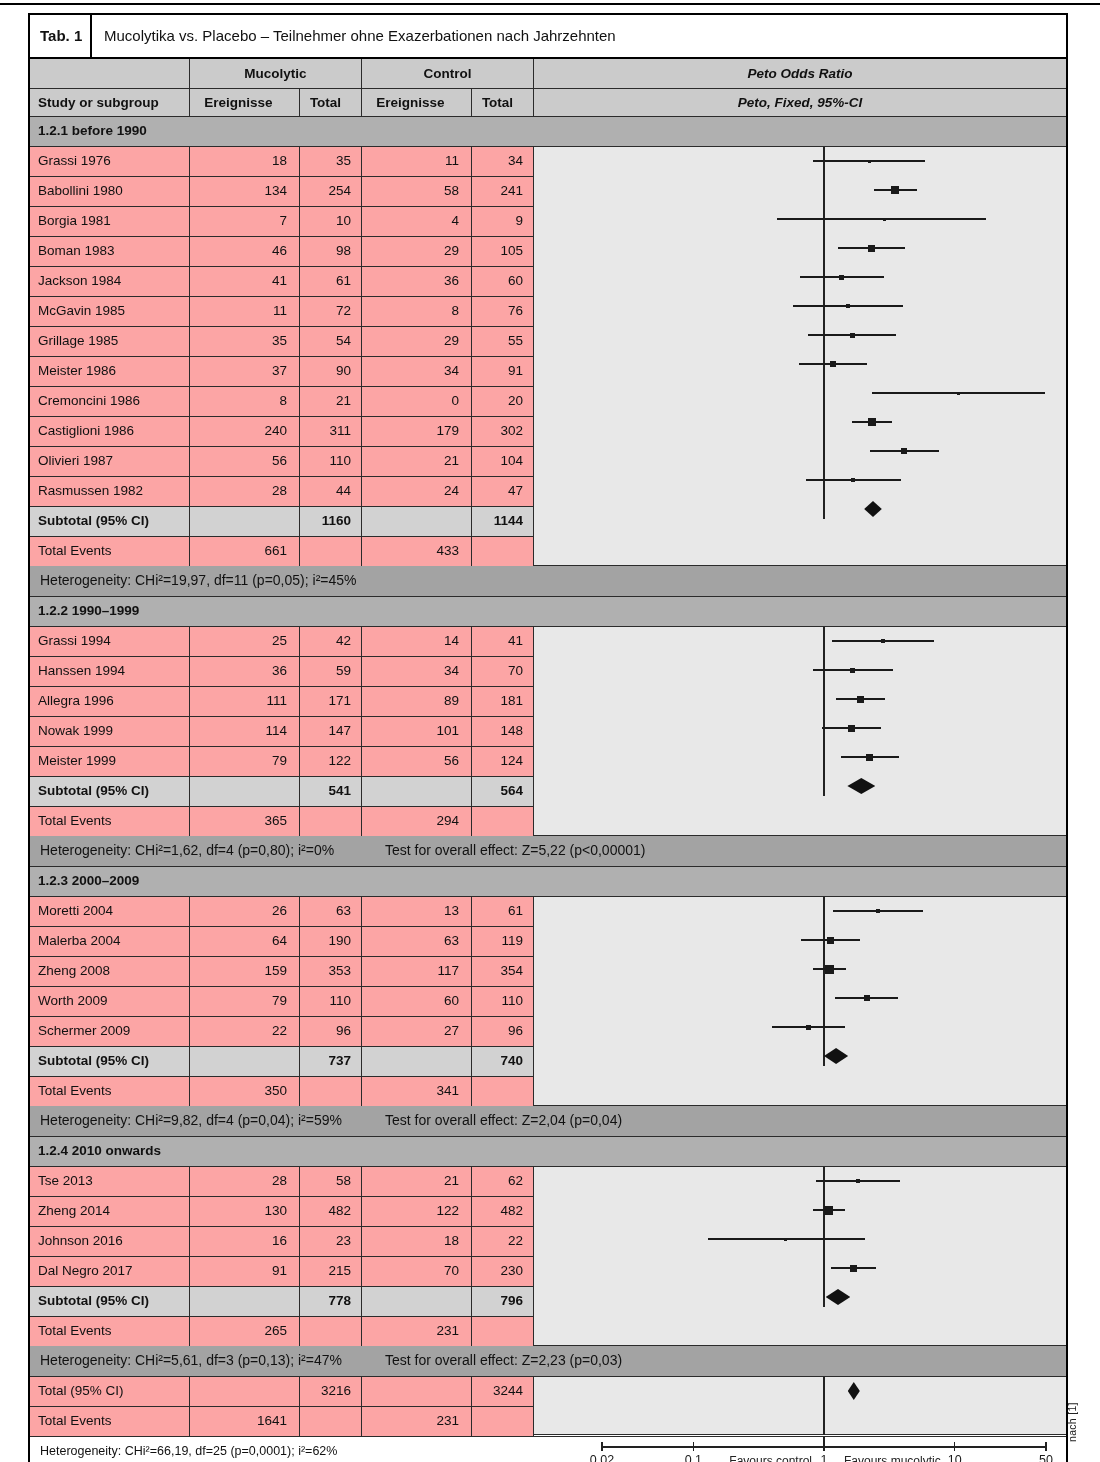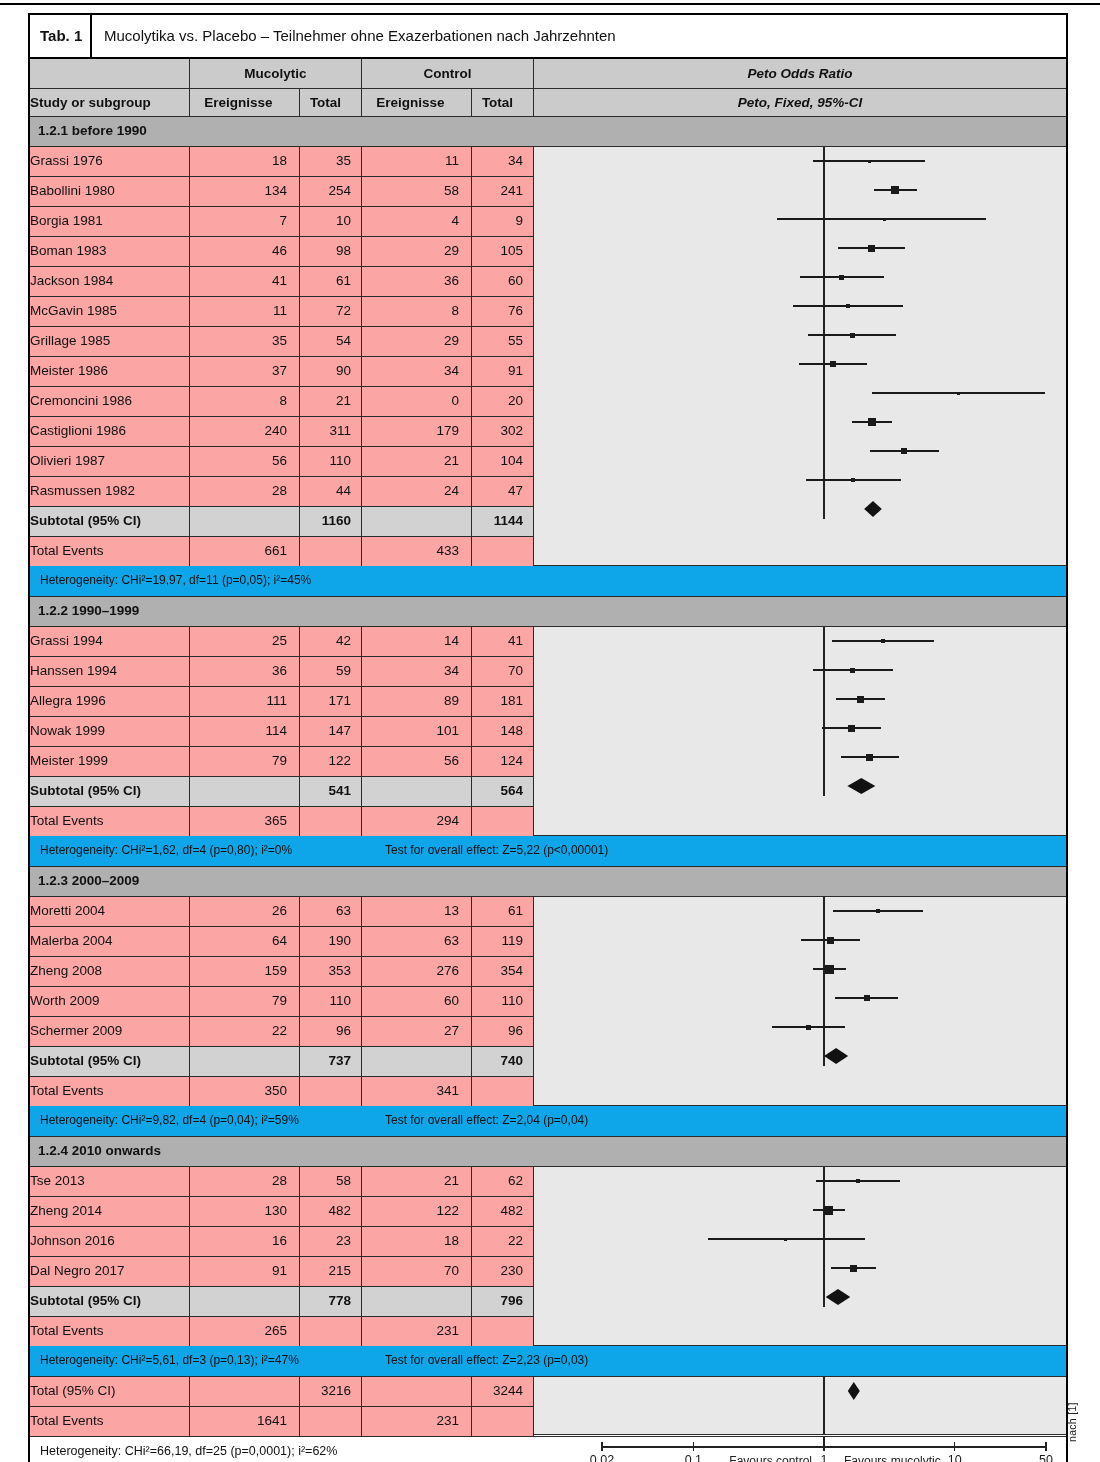--- a/index.html
+++ b/index.html
@@ -13,21 +13,21 @@
     position:absolute;left:28px;top:13px;width:1036px;
     border:2px solid #000;background:#fff;box-sizing:content-box;
   }
   .row{display:flex;}
   .cell{
     box-sizing:border-box;border-right:1px solid #2b2b2b;
     overflow:hidden;white-space:nowrap;font-size:13.5px;line-height:28px;height:29px;
   }
   .cell.last{border-right:none;font-style:italic;}
   
-  .c1{width:160px;padding-left:0;}
+  .c1{width:160px;padding-left:8px;}
   .c2{width:110px;text-align:right;padding-right:12px;}
   .c3{width:62px;text-align:right;padding-right:10px;}
   .c4{width:110px;text-align:right;padding-right:12px;}
   .c5{width:62px;text-align:right;padding-right:10px;}
   .c6{width:532px;text-align:center;}
   
   .title-row{height:42px;border-bottom:2px solid #000;background:#fff;display:flex;}
   .title-tag{width:62px;border-right:2px solid #000;font-weight:bold;font-size:15px;line-height:42px;padding-left:10px;box-sizing:border-box;}
   .title-text{font-size:15px;line-height:42px;padding-left:12px;}
   
@@ -47,22 +47,22 @@
   .rows .row{background:#fca5a5;border-bottom:1px solid #2b2b2b;}
   .rows .row:last-child{border-bottom:none;}
   .rows .row.sub{background:#d2d2d2;font-weight:bold;}
   .rows .row.sub .cell{font-weight:bold;}
   .rows .row.total-line .cell{font-weight:normal;}
   .body-sep{border-bottom:1px solid #2b2b2b;}
   .panel{
     width:532px;background:#e8e8e8;position:relative;box-sizing:border-box;
   }
   .het{
-    height:30px;background:#0ea5e9;position:relative;border-bottom:1px solid #2b2b2b;
-    font-size:12px;line-height:29px;
+    height:30px;background:#a3a3a3;position:relative;border-bottom:1px solid #2b2b2b;
+    font-size:14px;line-height:29px;
   }
   .het .h1{position:absolute;left:10px;top:0;}
   .het .h2{position:absolute;left:355px;top:0;}
   
   .vline{position:absolute;width:1.5px;background:#222;top:0;}
   .ciline{position:absolute;height:2px;background:#1a1a1a;}
   .marker{position:absolute;background:#1a1a1a;}
   .diamond{position:absolute;background:#111;clip-path:polygon(50% 0,100% 50%,50% 100%,0 50%);}
   
   .footer{height:52px;background:#fff;position:relative;}
@@ -332,21 +332,21 @@
               <div class="cell c1">Malerba 2004</div>
               <div class="cell c2">64</div>
               <div class="cell c3">190</div>
               <div class="cell c4">63</div>
               <div class="cell c5">119</div>
             </div>
             <div class="row ">
               <div class="cell c1">Zheng 2008</div>
               <div class="cell c2">159</div>
               <div class="cell c3">353</div>
-              <div class="cell c4">276</div>
+              <div class="cell c4">117</div>
               <div class="cell c5">354</div>
             </div>
             <div class="row ">
               <div class="cell c1">Worth 2009</div>
               <div class="cell c2">79</div>
               <div class="cell c3">110</div>
               <div class="cell c4">60</div>
               <div class="cell c5">110</div>
             </div>
             <div class="row ">

